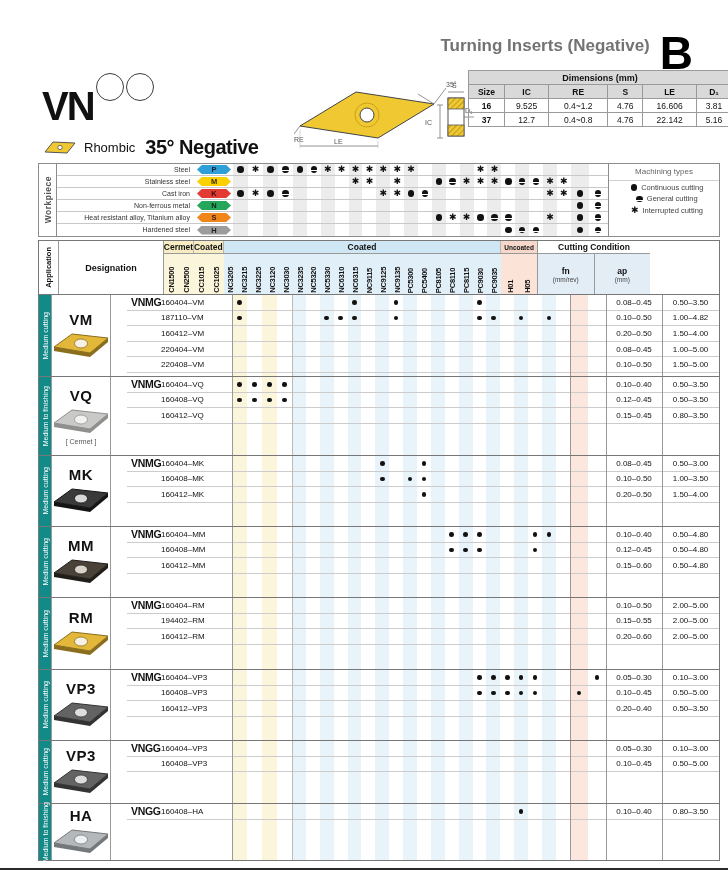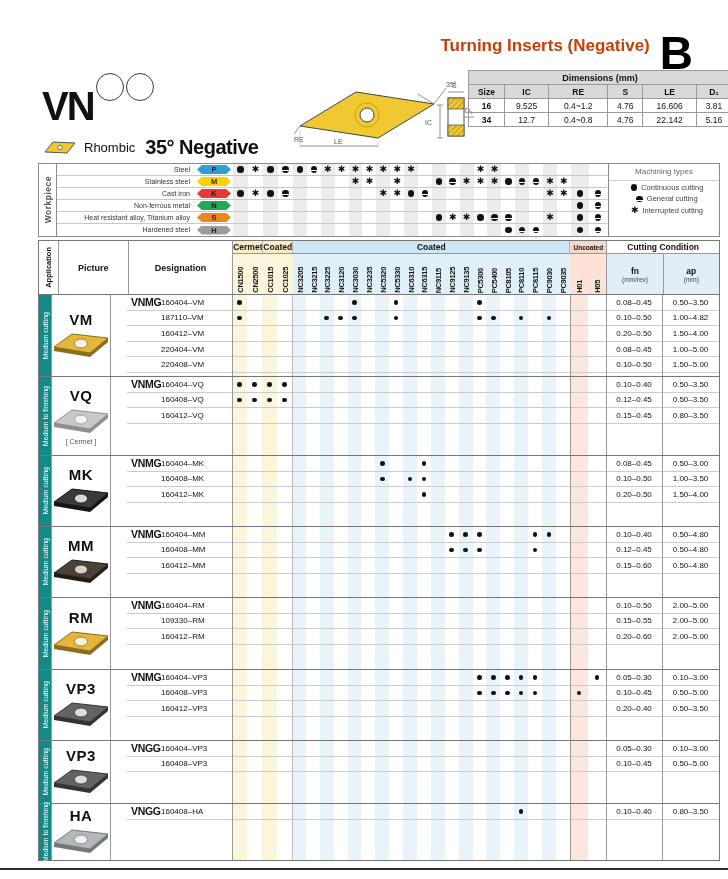--- a/index.html
+++ b/index.html
@@ -3,21 +3,21 @@
 <meta charset="utf-8">
 <style>
   * { margin:0; padding:0; box-sizing:border-box; }
   html,body { background:#fff; }
   body { font-family:"Liberation Sans","DejaVu Sans",sans-serif; color:#111; }
   .page { position:relative; width:728px; height:879px; background:#fff; overflow:hidden; }
 
   
   .top { position:relative; height:160px; }
   .title-right { position:absolute; top:26px; right:36px; text-align:right; }
-  .title-right .t { font-size:17px; font-weight:bold; color:#c2410c; vertical-align:top; line-height:40px; margin-right:10px;}
+  .title-right .t { font-size:17px; font-weight:bold; color:#737373; vertical-align:top; line-height:40px; margin-right:10px;}
   .title-right .b { font-size:46px; font-weight:900; color:#000; letter-spacing:-1px; }
   .vn-row { position:absolute; left:42px; top:66px; height:42px; display:flex; align-items:center; }
   .vn-row .vn { font-size:40px; font-weight:900; letter-spacing:-2px;margin-top:39px; }
   .vn-row .circ { width:28px; height:28px; border:1.6px solid #3c3c3c; border-radius:50%; margin-left:2px; background:#fff; }
   .shape-row { position:absolute; left:44px; top:136px; display:flex; align-items:center; }
   .shape-row .rh-label { font-size:13px; margin:0 10px 0 8px; }
   .shape-row .angle { font-size:20px; font-weight:900; letter-spacing:-0.5px; }
 
   .diagram { position:absolute; left:294px; top:78px; }
   .dims { position:absolute; left:468px; top:70px; width:264px; border-collapse:collapse; font-size:8.5px;border-radius:13px; }
@@ -168,21 +168,21 @@
           </tr>
           <tr>
             <td class="sz">16</td>
             <td>9.525</td>
             <td>0.4~1.2</td>
             <td>4.76</td>
             <td>16.606</td>
             <td>3.81</td>
           </tr>
           <tr>
-            <td class="sz">34</td>
+            <td class="sz">37</td>
             <td>12.7</td>
             <td>0.4~0.8</td>
             <td>4.76</td>
             <td>22.142</td>
             <td>5.16</td>
           </tr>
         </tbody>
     </table>
 
     <div class="shape-row">
@@ -534,21 +534,20 @@
           </div>
         </div>
     </div>
   </div>
 
   <div class="tb">
     <div class="tb-head">
       <div class="th-app">
           <span>Application</span>
         </div>
-      <div class="th-pic">Picture</div>
       <div class="th-des">Designation</div>
       <div class="th-grades">
         <div class="g-row1" id="g-row1">
             <div class="g-cell hd-y" style="width: 30px;">Cermet</div>
             <div class="g-cell hd-y" style="width: 30px;">Coated</div>
             <div class="g-cell hd-b" style="width: 278px;">Coated</div>
             <div class="g-cell hd-p" style="width: 36px; font-size: 6.5px;">Uncoated</div>
           </div>
         <div class="g-row2" id="g-row2">
             <div class="g-lab c-y lab-y">
@@ -1498,21 +1497,21 @@
                 <div class="s-cell c-b"></div>
                 <div class="s-cell c-p"></div>
                 <div class="s-cell c-p"></div>
               </div>
               <div class="s-fn">0.10–0.50</div>
               <div class="s-ap">2.00–5.00</div>
             </div>
             <div class="srow">
               <div class="s-des">
                 <span class="series"></span>
-                <span>109330–RM</span>
+                <span>194402–RM</span>
               </div>
               <div class="s-cells">
                 <div class="s-cell c-y"></div>
                 <div class="s-cell c-y"></div>
                 <div class="s-cell c-y"></div>
                 <div class="s-cell c-y"></div>
                 <div class="s-cell c-b"></div>
                 <div class="s-cell c-b"></div>
                 <div class="s-cell c-b"></div>
                 <div class="s-cell c-b"></div>

